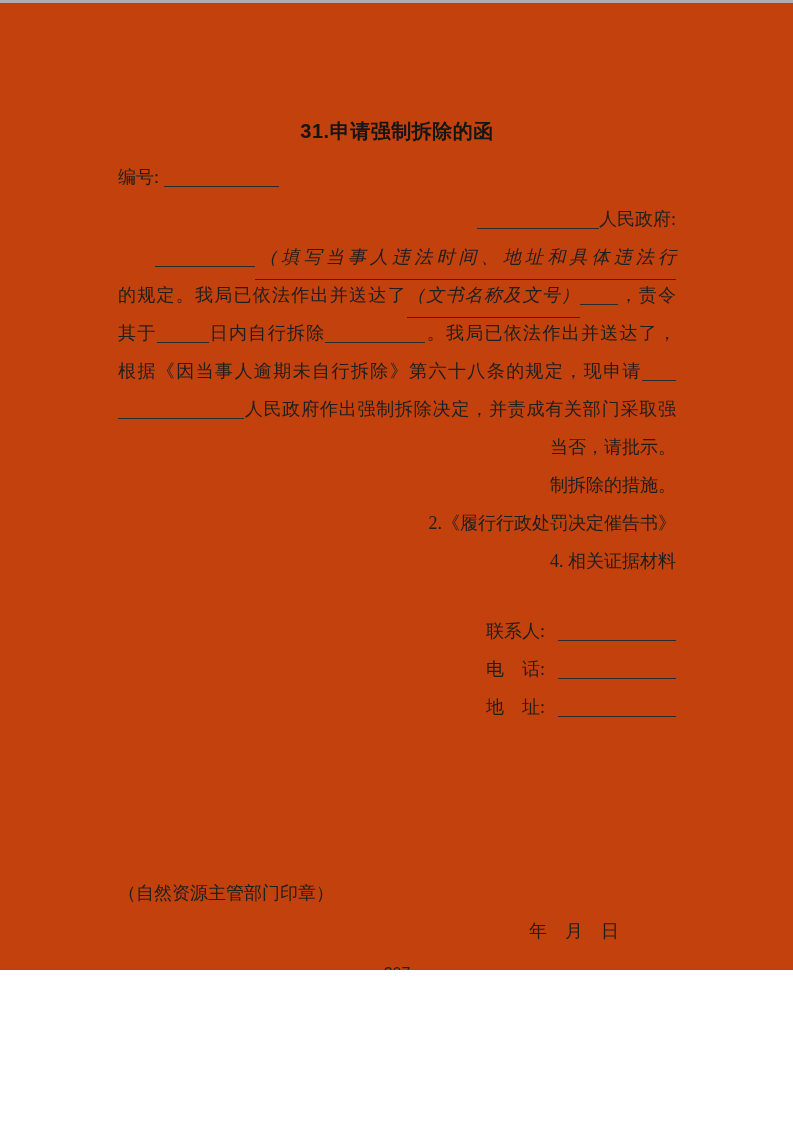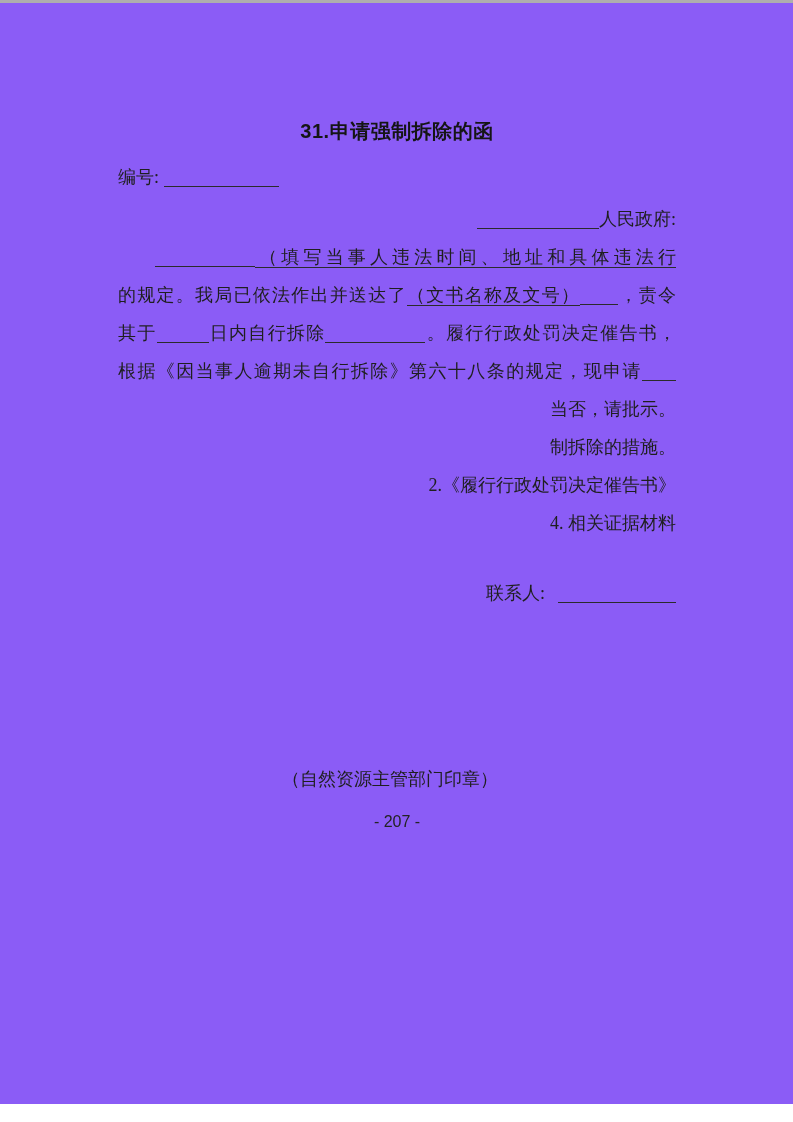--- a/index.html
+++ b/index.html
@@ -3,22 +3,22 @@
 <meta charset="utf-8">
 <style>
   html, body {
     margin: 0;
     padding: 0;
     background: #ffffff;
   }
   .page {
     position: relative;
     width: 793px;
-    height: 1104px;
-    background: #8b5cf6;
+    height: 970px;
+    background: #c2410c;
     overflow: hidden;
     color: #1f1f1f;
     font-family: "Liberation Serif", "DejaVu Serif", serif;
     font-size: 18px;
     line-height: 38px;
   }
   .top-edge {
     position: absolute;
     top: 0; left: 0;
     width: 100%;
@@ -52,27 +52,28 @@
   .indent1 { padding-left: 37px; }
   .indent2 { padding-left: 86px; }
   .blank {
     display: inline-block;
     height: 1em;
     border-bottom: 1.5px solid #2b2b2b;
     margin-bottom: -4px;
   }
   .ul {
     border-bottom: 1.5px solid #2b2b2b;
-    padding-bottom: 0px;
+    padding-bottom: 12px;
+    font-style: italic;
   }
   .contacts { margin-top: 32px; }
   .contact-line .blank { margin-left: 13px; }
   .sig-block { margin-top: 148px; }
   .seal-line {
-    text-align: center;
+    text-align: left;
     padding-right: 14px;
     line-height: 38px;
   }
   .date-line {
     text-align: right;
     padding-right: 57px;
     line-height: 38px;
   }
   .page-footer {
     margin-top: 16px;
@@ -105,27 +106,30 @@
     <div class="line jline indent1">
       <span class="blank" style="width:100px"></span><span class="ul">（填写当事人违法时间、地址和具体违法行</span>
     </div>
 
 
     <div class="line jline">
       <span>的规定。我局已依法作出并送达了</span><span class="ul">（文书名称及文号）</span><span class="blank" style="width:38px"></span><span>，责令</span>
     </div>
 
     <div class="line jline">
-      <span>其于</span><span class="blank" style="width:52px"></span><span>日内自行拆除</span><span class="blank" style="width:100px"></span><span>。履行行政处罚决定催告书，</span>
+      <span>其于</span><span class="blank" style="width:52px"></span><span>日内自行拆除</span><span class="blank" style="width:100px"></span><span>。我局已依法作出并送达了，</span>
     </div>
 
     <div class="line jline">
       <span>根据《因当事人逾期未自行拆除》第六十八条的规定，现申请</span><span class="blank" style="width:34px"></span>
     </div>
 
+    <div class="line jline">
+      <span class="blank" style="width:126px"></span><span>人民政府作出强制拆除决定，并责成有关部门采取强</span>
+    </div>
 
     <div class="line indent1">
       <span>当否，请批示。</span>
     </div>
 
     <div class="line">
       <span>制拆除的措施。</span>
     </div>
 
 
@@ -134,25 +138,34 @@
     </div>
 
     <div class="line indent2">
       <span>4. 相关证据材料</span>
     </div>
 
     <div class="contacts">
       <div class="line indent1 contact-line">
         <span>联系人:</span><span class="blank" style="width:118px"></span>
       </div>
+      <div class="line indent1 contact-line">
+        <span>电　话:</span><span class="blank" style="width:118px"></span>
+      </div>
+      <div class="line indent1 contact-line">
+        <span>地　址:</span><span class="blank" style="width:118px"></span>
+      </div>
     </div>
 
     <div class="sig-block">
       <div class="seal-line">
         <span>（自然资源主管部门印章）</span>
+      </div>
+      <div class="date-line">
+        <span>年　月　日</span>
       </div>
     </div>
 
     <div class="page-footer">
       <span>- 207 -</span>
     </div>
 
   </div>
 </div>
 

